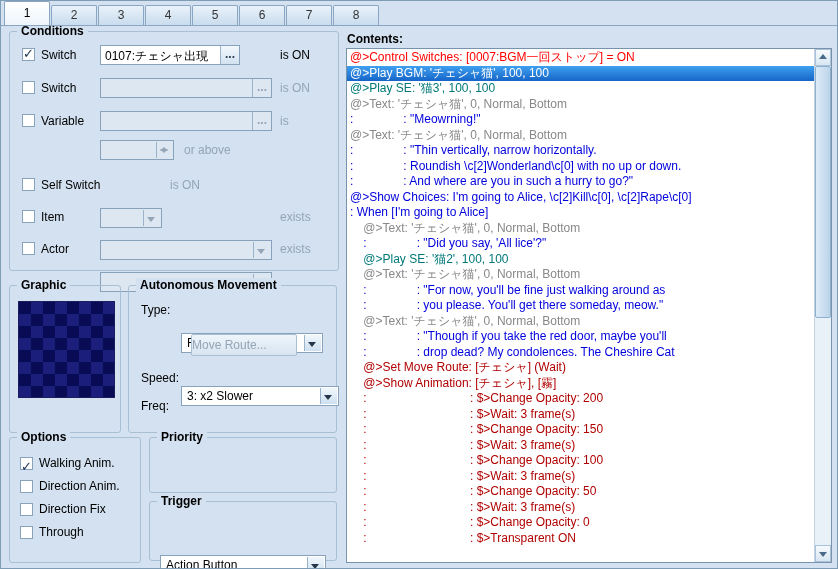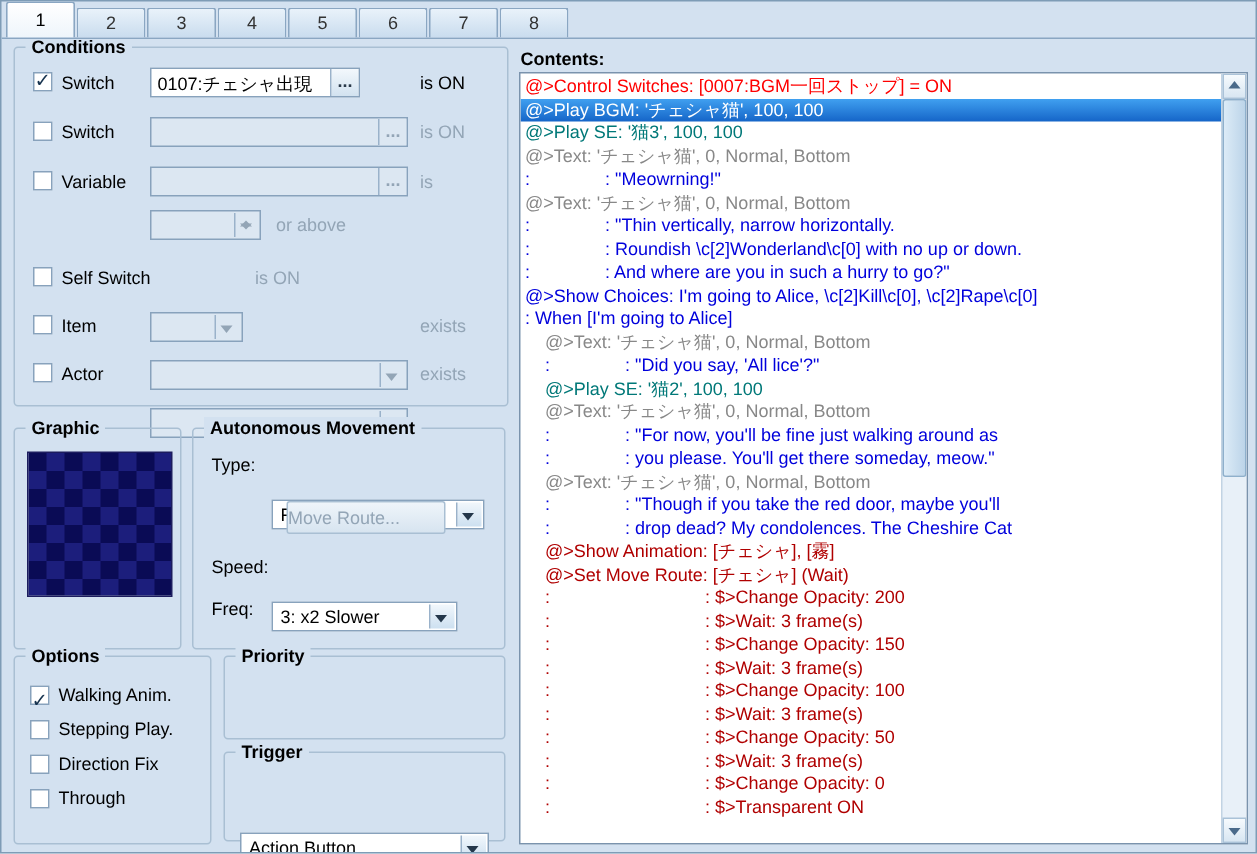--- a/index.html
+++ b/index.html
@@ -167,32 +167,32 @@
 
   <div class="group" style="left:127px;top:284px;width:209px;height:148px">
     <span class="gtitle">Autonomous Movement</span>
     <span class="lbl" style="left:12px;top:17px">Type:</span>
     <div class="combo" style="left:52px;top:14px;width:142px">
       <span class="val">Fixed</span>
       <span class="btn"></span>
     </div>
     <div class="push-btn disabled" style="left:62px;top:48px;width:106px;height:22px">Move Route...</div>
     <span class="lbl" style="left:12px;top:85px">Speed:</span>
-    <div class="combo" style="left:52px;top:82px;width:124px">
+    <div class="combo" style="left:52px;top:67px;width:158px">
       <span class="val">3: x2 Slower</span>
       <span class="btn"></span>
     </div>
     <span class="lbl" style="left:12px;top:113px">Freq:</span>
   </div>
 
   <div class="group" style="left:8px;top:436px;width:132px;height:126px">
     <span class="gtitle">Options</span>
     <div class="optlist">
         <div class="cbrow"><span class="cb checked"></span><span>Walking Anim.</span></div>
-        <div class="cbrow"><span class="cb"></span><span>Stepping Play.</span></div>
+        <div class="cbrow"><span class="cb"></span><span>Direction Anim.</span></div>
         <div class="cbrow"><span class="cb"></span><span>Direction Fix</span></div>
         <div class="cbrow"><span class="cb"></span><span>Through</span></div>
       </div>
   </div>
 
   <div class="group" style="left:148px;top:436px;width:188px;height:56px">
     <span class="gtitle">Priority</span>
   </div>
 
   <div class="group" style="left:148px;top:500px;width:188px;height:60px">
@@ -219,22 +219,22 @@
         <div class="line c-blue">: When [I'm going to Alice]</div>
         <div class="line c-gray">    @&gt;Text: 'チェシャ猫', 0, Normal, Bottom</div>
         <div class="line c-blue">    :               : "Did you say, 'All lice'?"</div>
         <div class="line c-teal">    @&gt;Play SE: '猫2', 100, 100</div>
         <div class="line c-gray">    @&gt;Text: 'チェシャ猫', 0, Normal, Bottom</div>
         <div class="line c-blue">    :               : "For now, you'll be fine just walking around as</div>
         <div class="line c-blue">    :               : you please. You'll get there someday, meow."</div>
         <div class="line c-gray">    @&gt;Text: 'チェシャ猫', 0, Normal, Bottom</div>
         <div class="line c-blue">    :               : "Though if you take the red door, maybe you'll</div>
         <div class="line c-blue">    :               : drop dead? My condolences. The Cheshire Cat</div>
+        <div class="line c-maroon">    @&gt;Set Move Route: [チェシャ] (Wait)</div>
         <div class="line c-maroon">    @&gt;Show Animation: [チェシャ], [霧]</div>
-        <div class="line c-maroon">    @&gt;Set Move Route: [チェシャ] (Wait)</div>
         <div class="line c-maroon">    :                               : $&gt;Change Opacity: 200</div>
         <div class="line c-maroon">    :                               : $&gt;Wait: 3 frame(s)</div>
         <div class="line c-maroon">    :                               : $&gt;Change Opacity: 150</div>
         <div class="line c-maroon">    :                               : $&gt;Wait: 3 frame(s)</div>
         <div class="line c-maroon">    :                               : $&gt;Change Opacity: 100</div>
         <div class="line c-maroon">    :                               : $&gt;Wait: 3 frame(s)</div>
         <div class="line c-maroon">    :                               : $&gt;Change Opacity: 50</div>
         <div class="line c-maroon">    :                               : $&gt;Wait: 3 frame(s)</div>
         <div class="line c-maroon">    :                               : $&gt;Change Opacity: 0</div>
         <div class="line c-maroon">    :                               : $&gt;Transparent ON</div>

